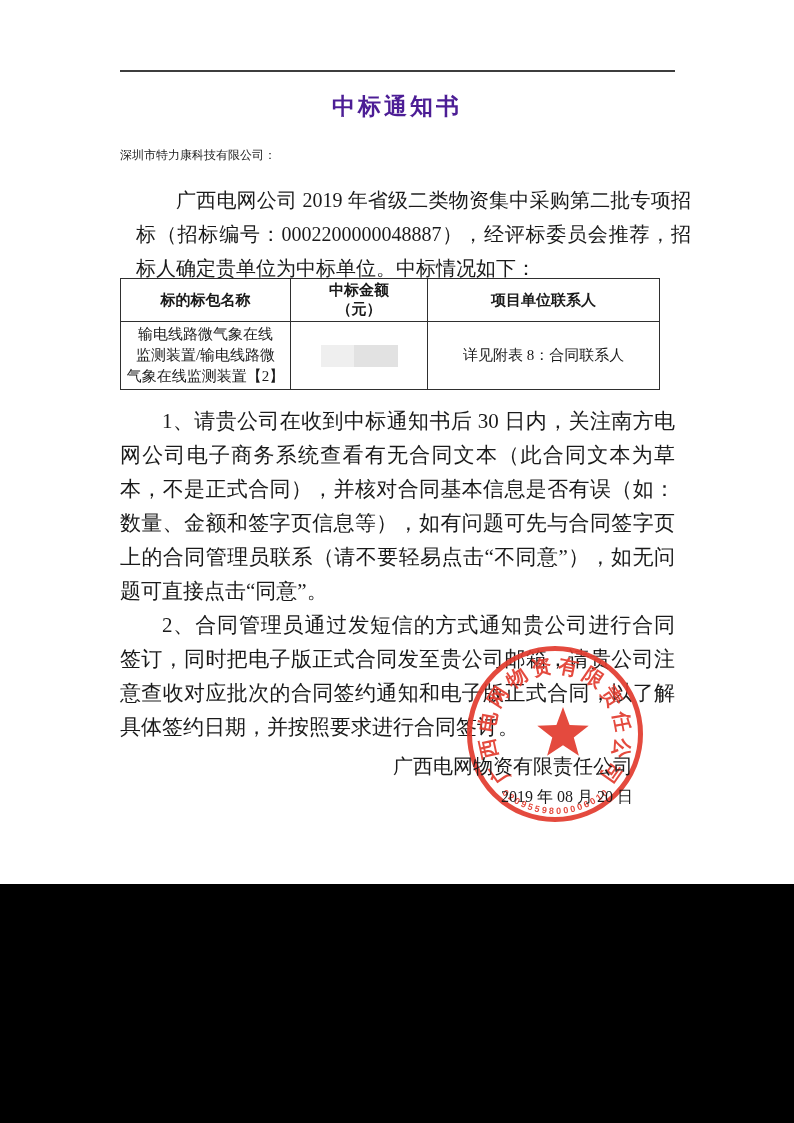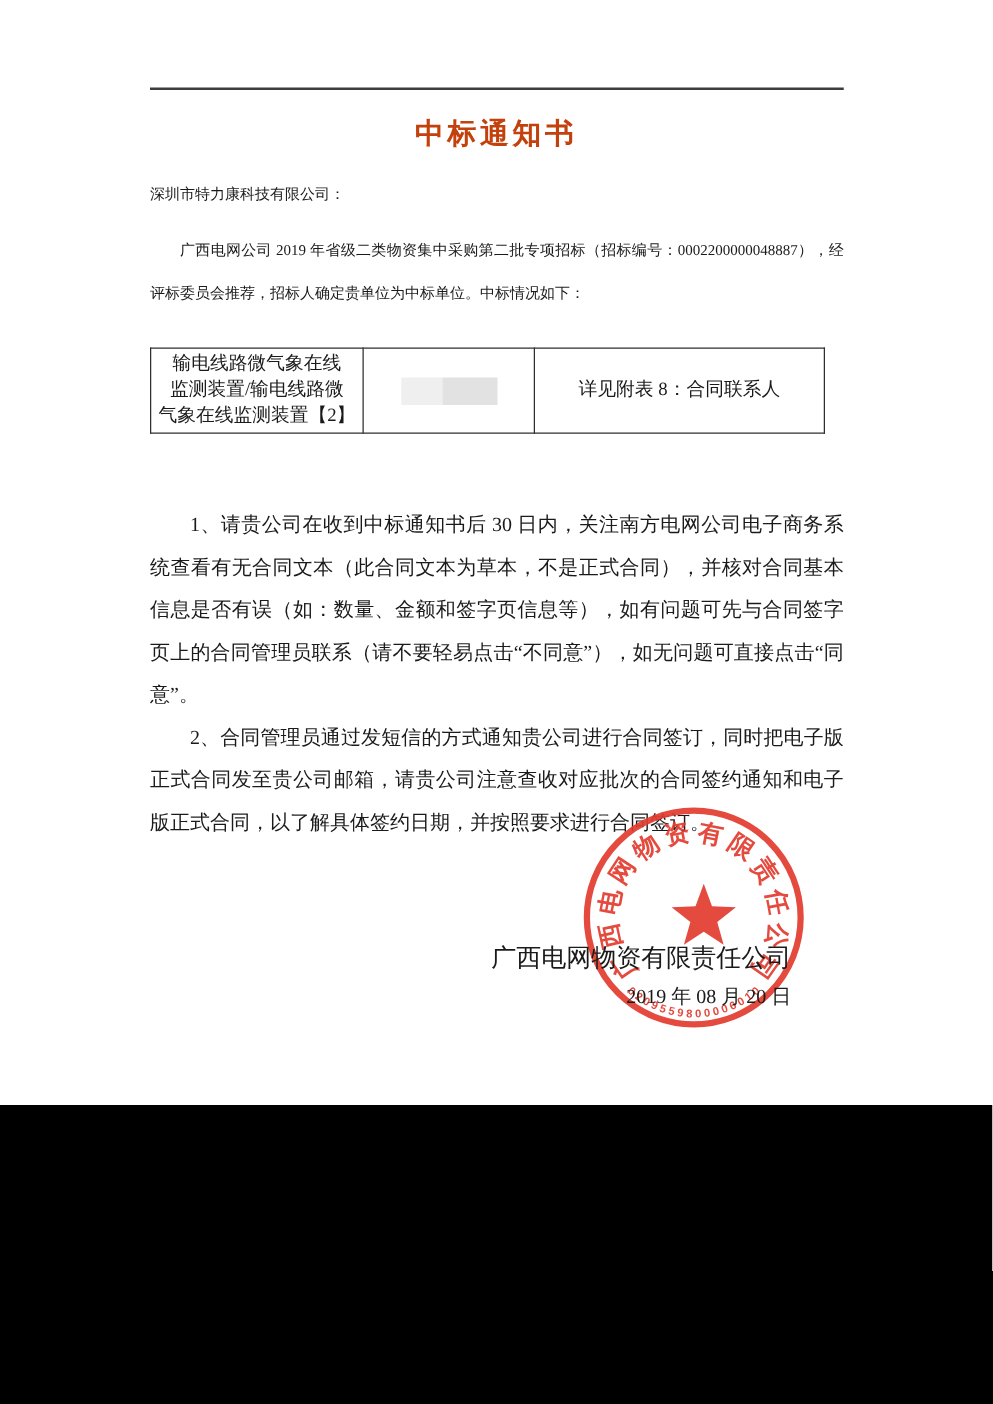--- a/index.html
+++ b/index.html
@@ -7,28 +7,28 @@
   body {
     width:794px; height:1123px; position:relative; overflow:hidden;
     font-family:"Liberation Serif","DejaVu Serif",serif; color:#1a1a1a;
   }
   .page { position:absolute; inset:0; background:#ffffff; }
 
   .top-rule { position:absolute; left:120px; top:70px; width:555px; height:2px; background:#3d3d3d; }
 
   .doc-title {
     position:absolute; left:0; top:91px; width:100%;
-    text-align:center; font-size:23px; font-weight:bold; letter-spacing:3px; color:#c2410c;
+    text-align:center; font-size:23px; font-weight:bold; letter-spacing:3px; color:#4c1d95;
   }
 
   .addressee { position:absolute; left:120px; top:147px; font-size:12px; }
 
   .intro {
-    position:absolute; left:120px; top:183px; width:555px;
-    font-size:12px; line-height:34px; text-align:justify; text-indent:2em;
+    position:absolute; left:136px; top:183px; width:555px;
+    font-size:20px; line-height:34px; text-align:justify; text-indent:2em;
   }
 
   table.award {
     position:absolute; left:120px; top:278px; width:539px;
     border-collapse:collapse; table-layout:fixed;
   }
   table.award th, table.award td {
     border:1.5px solid #2f2f2f; text-align:center; vertical-align:middle;
     font-size:15px; padding:2px 4px;
   }
@@ -36,21 +36,21 @@
   table.award td { height:63px; line-height:21px; }
   td.pkg { white-space:pre-line; }
   .col1 { width:170px; } .col2 { width:137px; } .col3 { width:232px; }
 
   .redact-wrap { display:flex; justify-content:center; align-items:center; }
   .redact-a { width:33px; height:22px; background:#efefef; }
   .redact-b { width:44px; height:22px; background:#e2e2e2; }
 
   .body-paras { position:absolute; left:120px; top:404px; width:555px; }
   .body-paras p {
-    font-size:16px; line-height:34px; text-align:justify; text-indent:2em;
+    font-size:21px; line-height:34px; text-align:justify; text-indent:2em;
   }
 
   .signer {
     position:absolute; right:161px; top:727px; font-size:20px; z-index:3; white-space:nowrap;margin-top:26px;
   }
   .sign-date {
     position:absolute; right:161px; top:787px; font-size:16px; z-index:3; white-space:nowrap;
   }
 
   
@@ -82,20 +82,26 @@
 
   <div class="intro">广西电网公司 2019 年省级二类物资集中采购第二批专项招标（招标编号：0002200000048887），经评标委员会推荐，招标人确定贵单位为中标单位。中标情况如下：</div>
 
   <table class="award">
     <colgroup>
         <col class="col1">
         <col class="col2">
         <col class="col3">
       </colgroup>
     <tbody>
+        <tr>
+      <th>标的标包名称</th>
+      <th>中标金额
+（元）</th>
+      <th>项目单位联系人</th>
+    </tr>
     <tr>
       <td class="pkg">输电线路微气象在线
 监测装置/输电线路微
 气象在线监测装置【2】</td>
       <td>
         <div class="redact-wrap">
           <div class="redact-a"></div>
           <div class="redact-b"></div>
         </div>
       </td>

